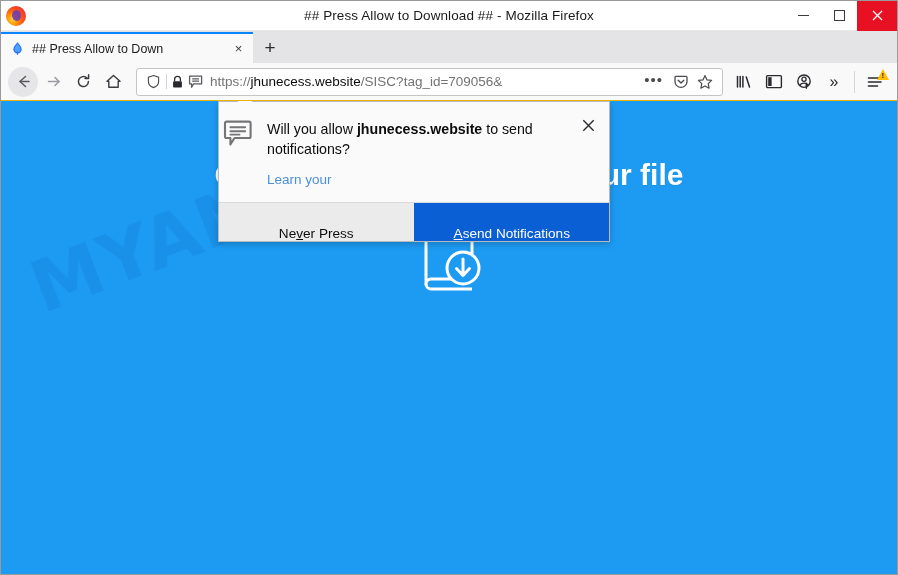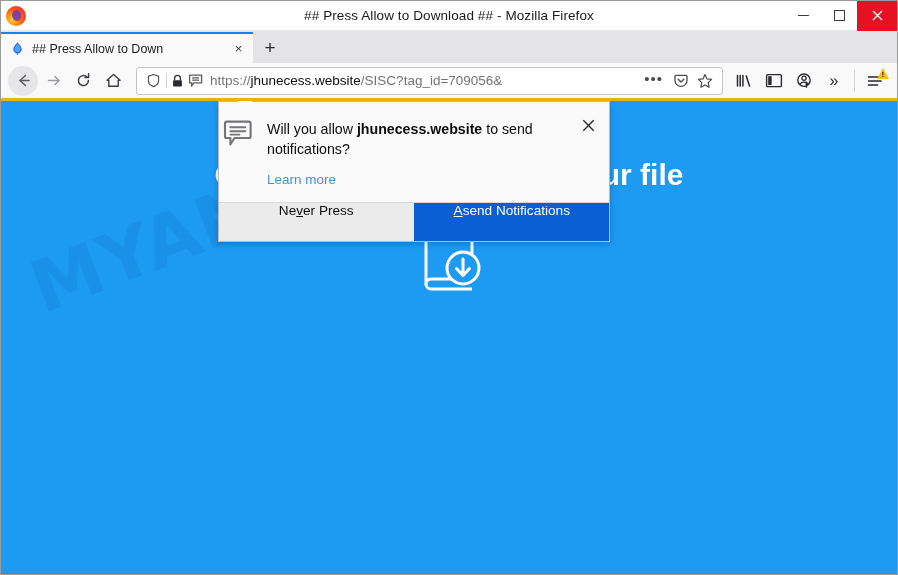--- a/index.html
+++ b/index.html
@@ -86,21 +86,21 @@
     align-items: center; justify-content: center;
     font-size: 19px; color: #2b2b2b; font-weight: 300;
   }
 
   
   .navbar {
     height: 38px; flex: 0 0 38px;
     background: #f9f9fa;
     display: flex; align-items: center;
     padding: 16px 7px;
-    border-bottom: 3px solid #eab308;
+    border-bottom: 1px solid #eab308;
   }
   .navbtn {
     width: 30px; height: 30px; border-radius: 50%;
     display: flex; align-items: center; justify-content: center;
     flex: 0 0 30px;
   }
   .navbtn.active { background: #e6e6e8; }
   .navbtn svg { display: block; }
 
   .urlbar {
@@ -205,21 +205,21 @@
   }
   .dh-close {
     position: absolute; right: 13px; top: 15px;
     width: 16px; height: 16px;
     display: flex; align-items: center; justify-content: center;
   }
   .dh-buttons {
     display: flex; border-top: 1px solid #d8d8db; height: 39px;
   }
   .dh-btn {
-    flex: 1; display: flex; align-items: flex-start; justify-content: center;
+    flex: 1; display: flex; align-items: flex-end; justify-content: center;
     font-size: 13.6px; color: #0c0c0d;
     background: #ebebeb;
   }
   .dh-btn.primary {
     background: #0a5fd4; color: #ffffff;
     border-left: 1px solid #0a5fd4;
   }
   .acc { text-decoration: underline; }
 </style>
 </head>
@@ -388,21 +388,21 @@
       <div class="dh-arrow"></div>
       <div class="dh-body">
         <div class="dh-bubble">
           <svg width="30" height="28" viewBox="0 0 30 28">
             <path d="M2 3.2 a1.6 1.6 0 0 1 1.6 -1.6 L26 1.6 a1.6 1.6 0 0 1 1.6 1.6 L27.6 16.4 a1.6 1.6 0 0 1 -1.6 1.6 L11.5 18 L7.4 24.4 L7.4 18 L3.6 18 a1.6 1.6 0 0 1 -1.6 -1.6 Z" stroke="#757578" stroke-width="2.1" fill="none" stroke-linejoin="round"></path>
             <path d="M7.4 7.3 L22.2 7.3 M7.4 11.2 L22.2 11.2 M7.4 14.6 L16.5 14.6" stroke="#757578" stroke-width="1.9" stroke-linecap="round"></path>
           </svg>
         </div>
         <div class="dh-texts">
           <div class="dh-question"><span>Will you allow </span><b>jhunecess.website</b><span> to send notifications?</span></div>
-          <span class="dh-learn">Learn more</span>
+          <span class="dh-learn">Learn your</span>
         </div>
         <div class="dh-close">
           <svg width="13" height="13" viewBox="0 0 13 13">
             <path d="M1.3 1.3 L11.7 11.7 M11.7 1.3 L1.3 11.7" stroke="#2a2a2e" stroke-width="1.4" fill="none"></path>
           </svg>
         </div>
       </div>
       <div class="dh-buttons">
         <div class="dh-btn">
             <span>Ne</span>

